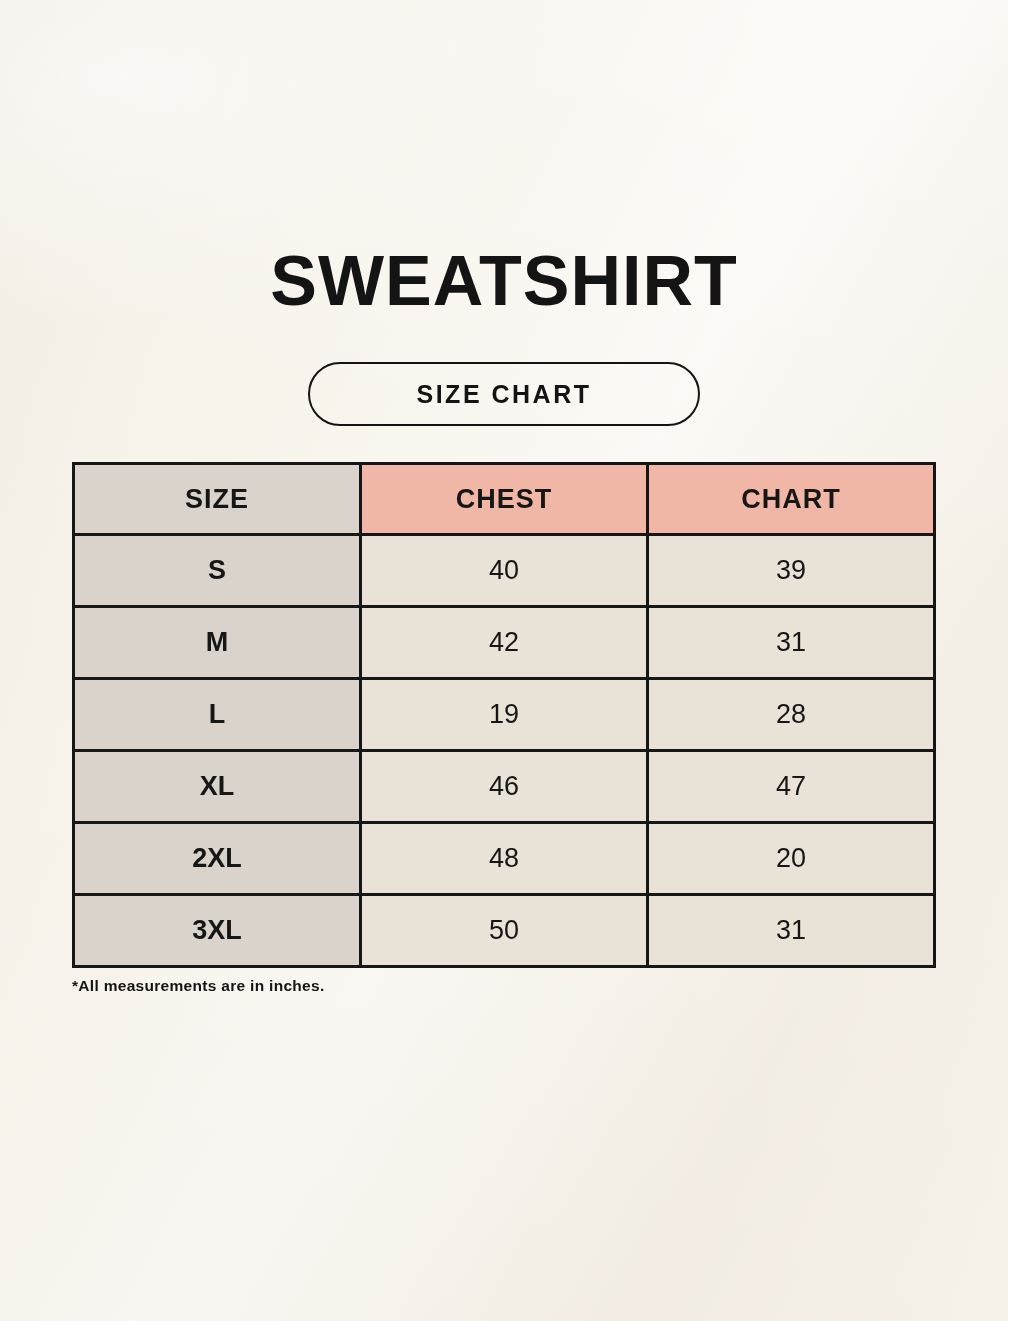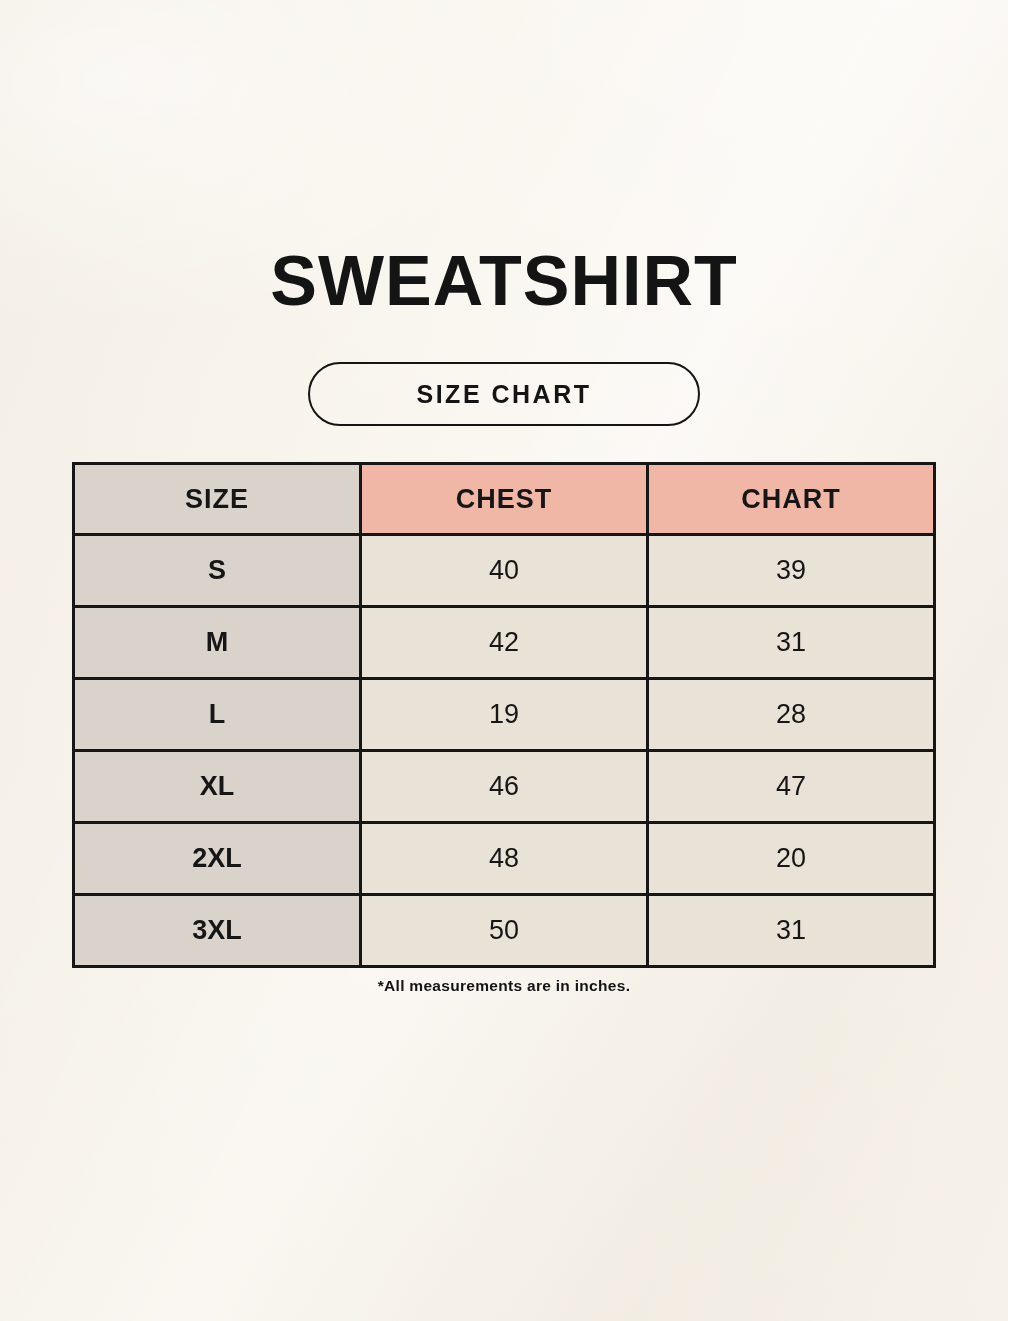--- a/index.html
+++ b/index.html
@@ -60,21 +60,21 @@
   table.size-table th { height: 71px; font-weight: 700; letter-spacing: 1px; }
   table.size-table td { height: 72px; }
   .col-size  { background: #d9d3cc; }
   .col-data  { background: #e9e2d6; }
   .hdr-accent { background: #f0b7a6; }
   td.size-label { font-weight: 700; }
   td.num { font-weight: 400; }
   .footnote {
     width: 864px;
     margin: 9px auto 0 auto;
-    text-align: center;
+    text-align: left;
     font-size: 15.5px;
     font-weight: 700;
     letter-spacing: 0.3px;
     color: #141414;
   }
 </style>
 </head>
 <body>
 
 <div class="canvas">

